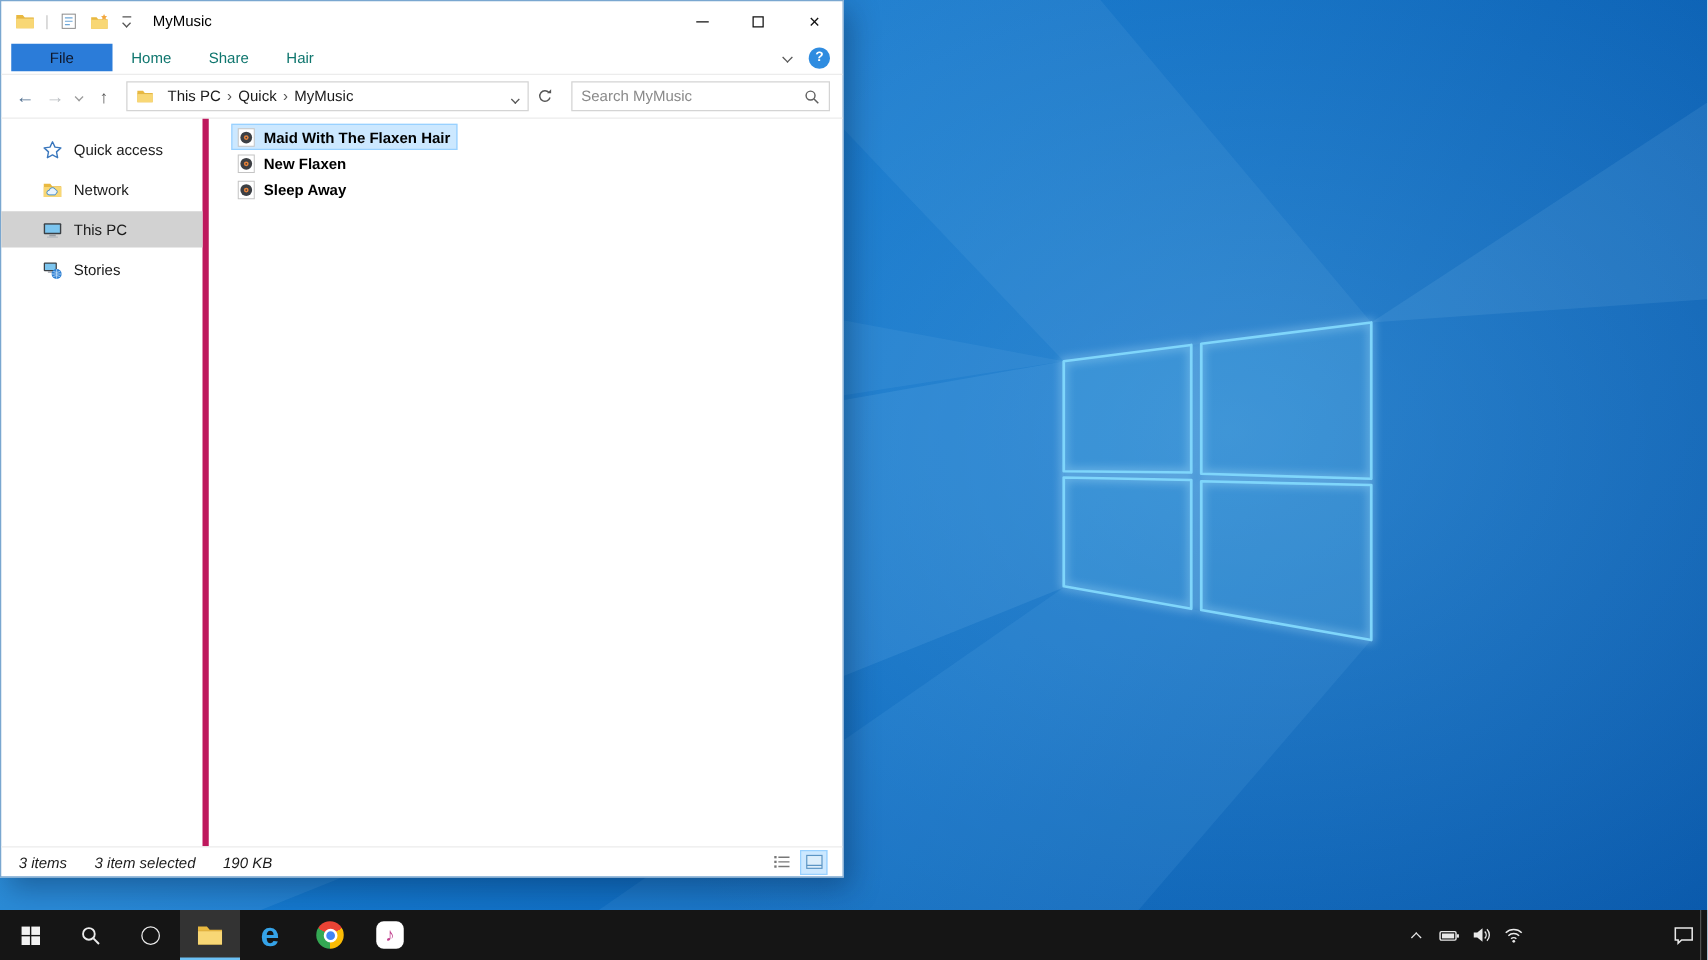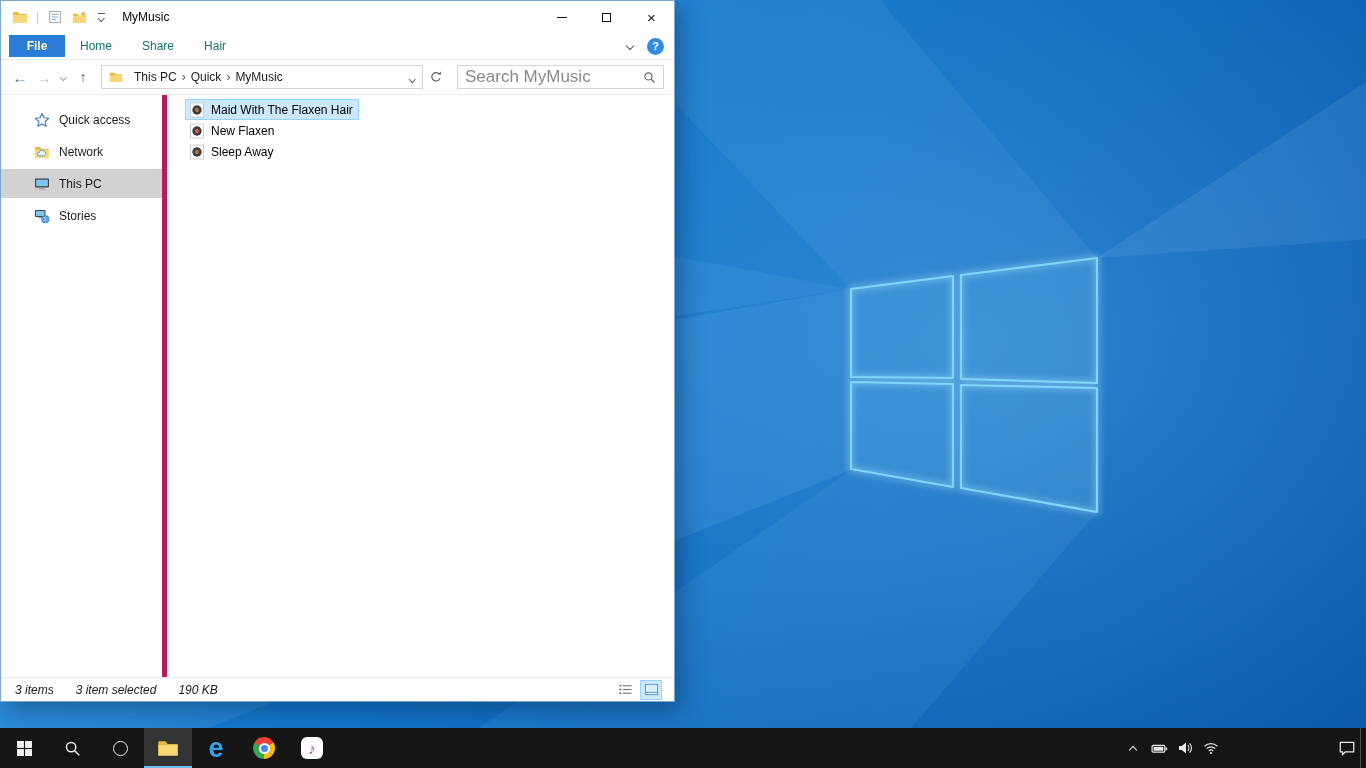--- a/index.html
+++ b/index.html
@@ -34,21 +34,21 @@
   .chev.sm { width:4.5px; height:4.5px; }
   .win-title { margin-left:14px; color:#000; }
   .win-controls { margin-left:auto; display:flex; height:100%; }
   .win-ctl { width:45px; height:100%; display:flex; align-items:center; justify-content:center; color:#111; }
   .glyph-min { width:10px; height:1px; background:#111; display:inline-block; }
   .glyph-max { width:9px; height:9px; border:1px solid #111; display:inline-block; }
   .glyph-close { font-size:15px; line-height:1; }
 
   
   .ribbon { height:27px; display:flex; align-items:center; border-bottom:1px solid #ececec; flex:none; }
-  .tab-file { margin-left:8px; width:56px; height:22px; background:#2b7cd9; color:#fef9c3; display:flex; align-items:center; justify-content:center;font-weight:bold; }
+  .tab-file { margin-left:8px; width:81px; height:22px; background:#2b7cd9; color:#0f172a; display:flex; align-items:center; justify-content:center; }
   .tab { padding:0 15px; height:100%; display:flex; align-items:center; color:#0f766e; }
   .ribbon-right { margin-left:auto; display:flex; align-items:center; gap:14px; padding-right:10px; }
   .help-btn { width:17px; height:17px; border-radius:50%; background:#2f8ce0; color:#fff; font-size:11px; font-weight:bold; display:flex; align-items:center; justify-content:center; }
 
   
   .addr-row { height:35px; display:flex; align-items:center; padding:0 7px; border-bottom:1px solid #ececec; flex:none; }
   .nav-btn { width:24px; height:24px; display:flex; align-items:center; justify-content:center; font-size:15px; }
   .nav-back { color:#4f6e8f; }
   .nav-fwd { color:#b9bdc1; }
   .nav-chev-btn { width:15px; display:flex; justify-content:center; }
@@ -56,33 +56,33 @@
   .nav-up { color:#555; font-size:14px; }
   .addr-box { width:322px; height:24px; border:1px solid #d4d4d4; background:#fff; display:flex; align-items:center; margin-left:6px; }
   .addr-box .icon { margin:0 6px 0 7px; flex:none; display:flex; }
   .crumb { padding:0 5px; color:#1b1b1b; white-space:nowrap; }
   .crumb-sep { color:#555; font-size:12px; }
   .addr-box .spacer { flex:1; }
   .addr-chev { margin-right:8px; }
   .addr-chev .chev { border-color:#555; }
   .refresh-btn { width:26px; height:24px; display:flex; align-items:center; justify-content:center; color:#555; }
   .search-box { width:207px; height:24px; border:1px solid #d4d4d4; margin-left:8px; display:flex; align-items:center; padding:0 7px; }
-  .search-box input { flex:1; border:none; outline:none; font-family:inherit; font-size:17px; color:#333; min-width:0; background:transparent; }
+  .search-box input { flex:1; border:none; outline:none; font-family:inherit; font-size:12px; color:#333; min-width:0; background:transparent; }
   .search-box input::placeholder { color:#8a8a8a; }
   .search-box .icon { color:#5f5f5f; display:flex; flex:none; }
 
   
   .win-body { flex:1; display:flex; min-height:0; }
   .sidebar { width:166px; flex:none; border-right:5px solid #be185d; padding-top:10px; }
   .side-item { height:29px; display:flex; align-items:center; padding-left:33px; gap:9px; margin-bottom:3px; color:#1b1b1b; cursor:default; }
   .side-item.selected { background:#d2d2d2; }
   .side-item .icon { display:flex; flex:none; }
 
   .filearea { flex:1; padding:4px 0 0 18px; position:relative; }
-  .file-row { display:flex; align-items:center; gap:6px; height:21px; width:max-content; padding:0 5px 0 3px; border:1px solid transparent; color:#000; }
+  .file-row { display:flex; align-items:center; gap:6px; height:21px; width:max-content; padding:0 5px 0 3px; border:1px solid transparent; color:#000;font-weight:bold; }
   .file-row.selected { background:#cce8ff; border-color:#99d1ff; }
   .file-row .icon { display:flex; flex:none; }
 
   
   .statusbar { height:24px; flex:none; border-top:1px solid #ececec; display:flex; align-items:center; padding:0 12px 0 14px; color:#1b1b1b; }
   .statusbar .st { margin-right:22px;font-style:italic; }
   .view-btns { margin-left:auto; display:flex; gap:4px; }
   .view-btn { width:22px; height:20px; display:flex; align-items:center; justify-content:center; border:1px solid transparent; }
   .view-btn.active { background:#cce8ff; border-color:#99d1ff; }
 

